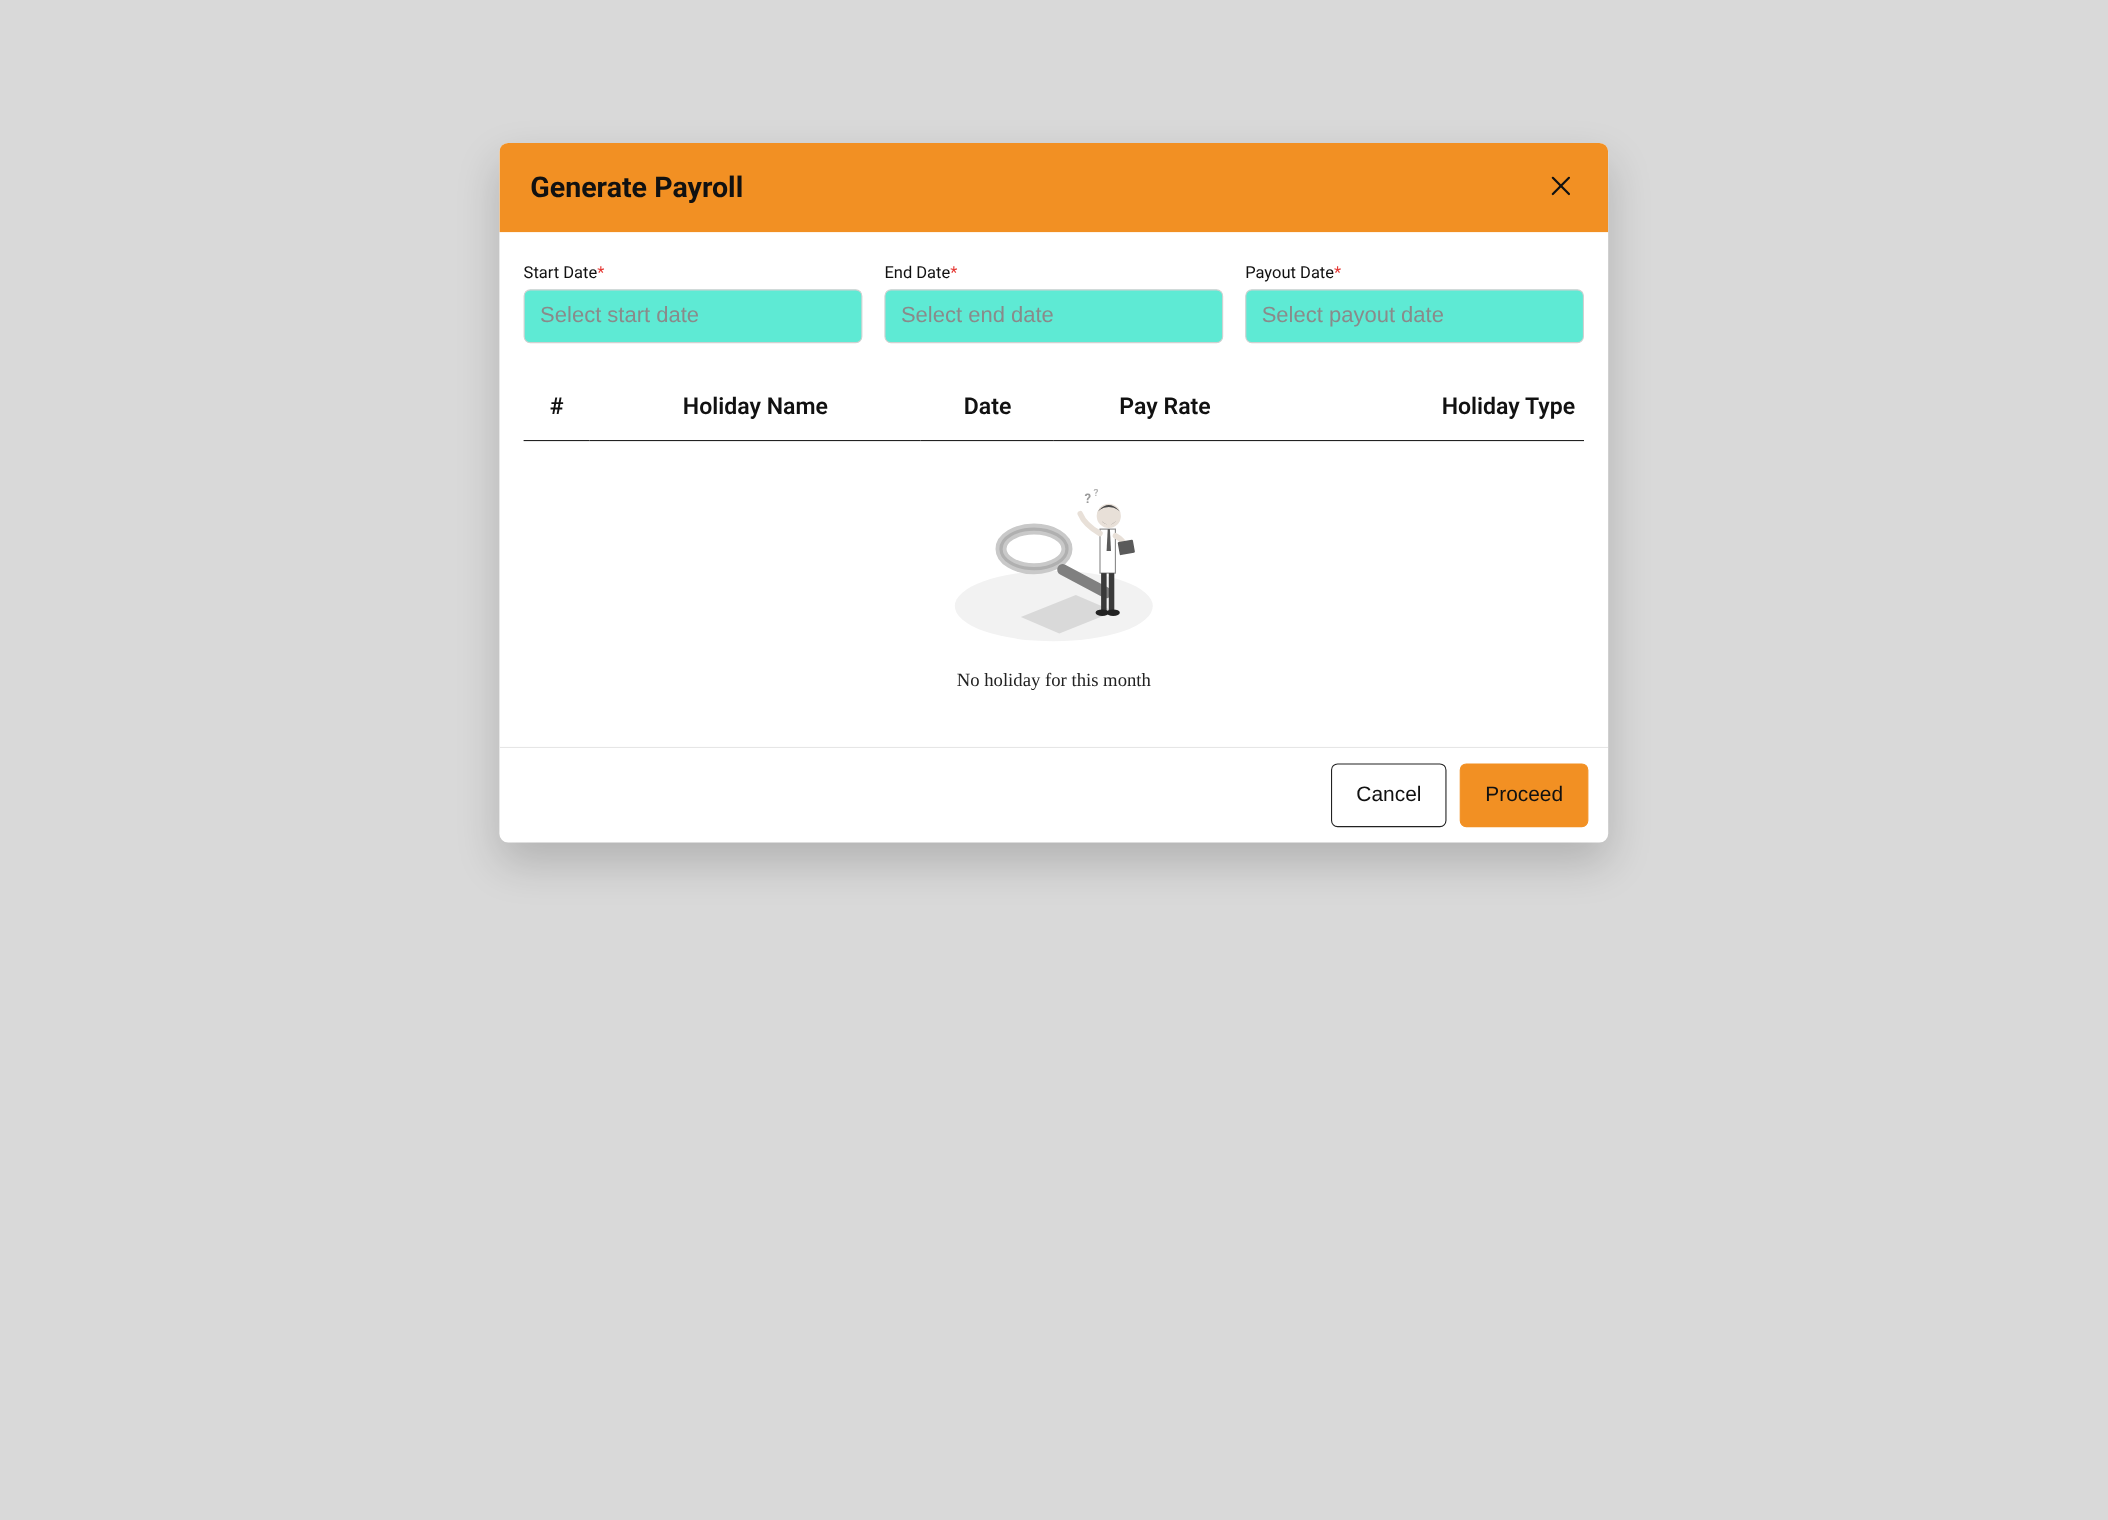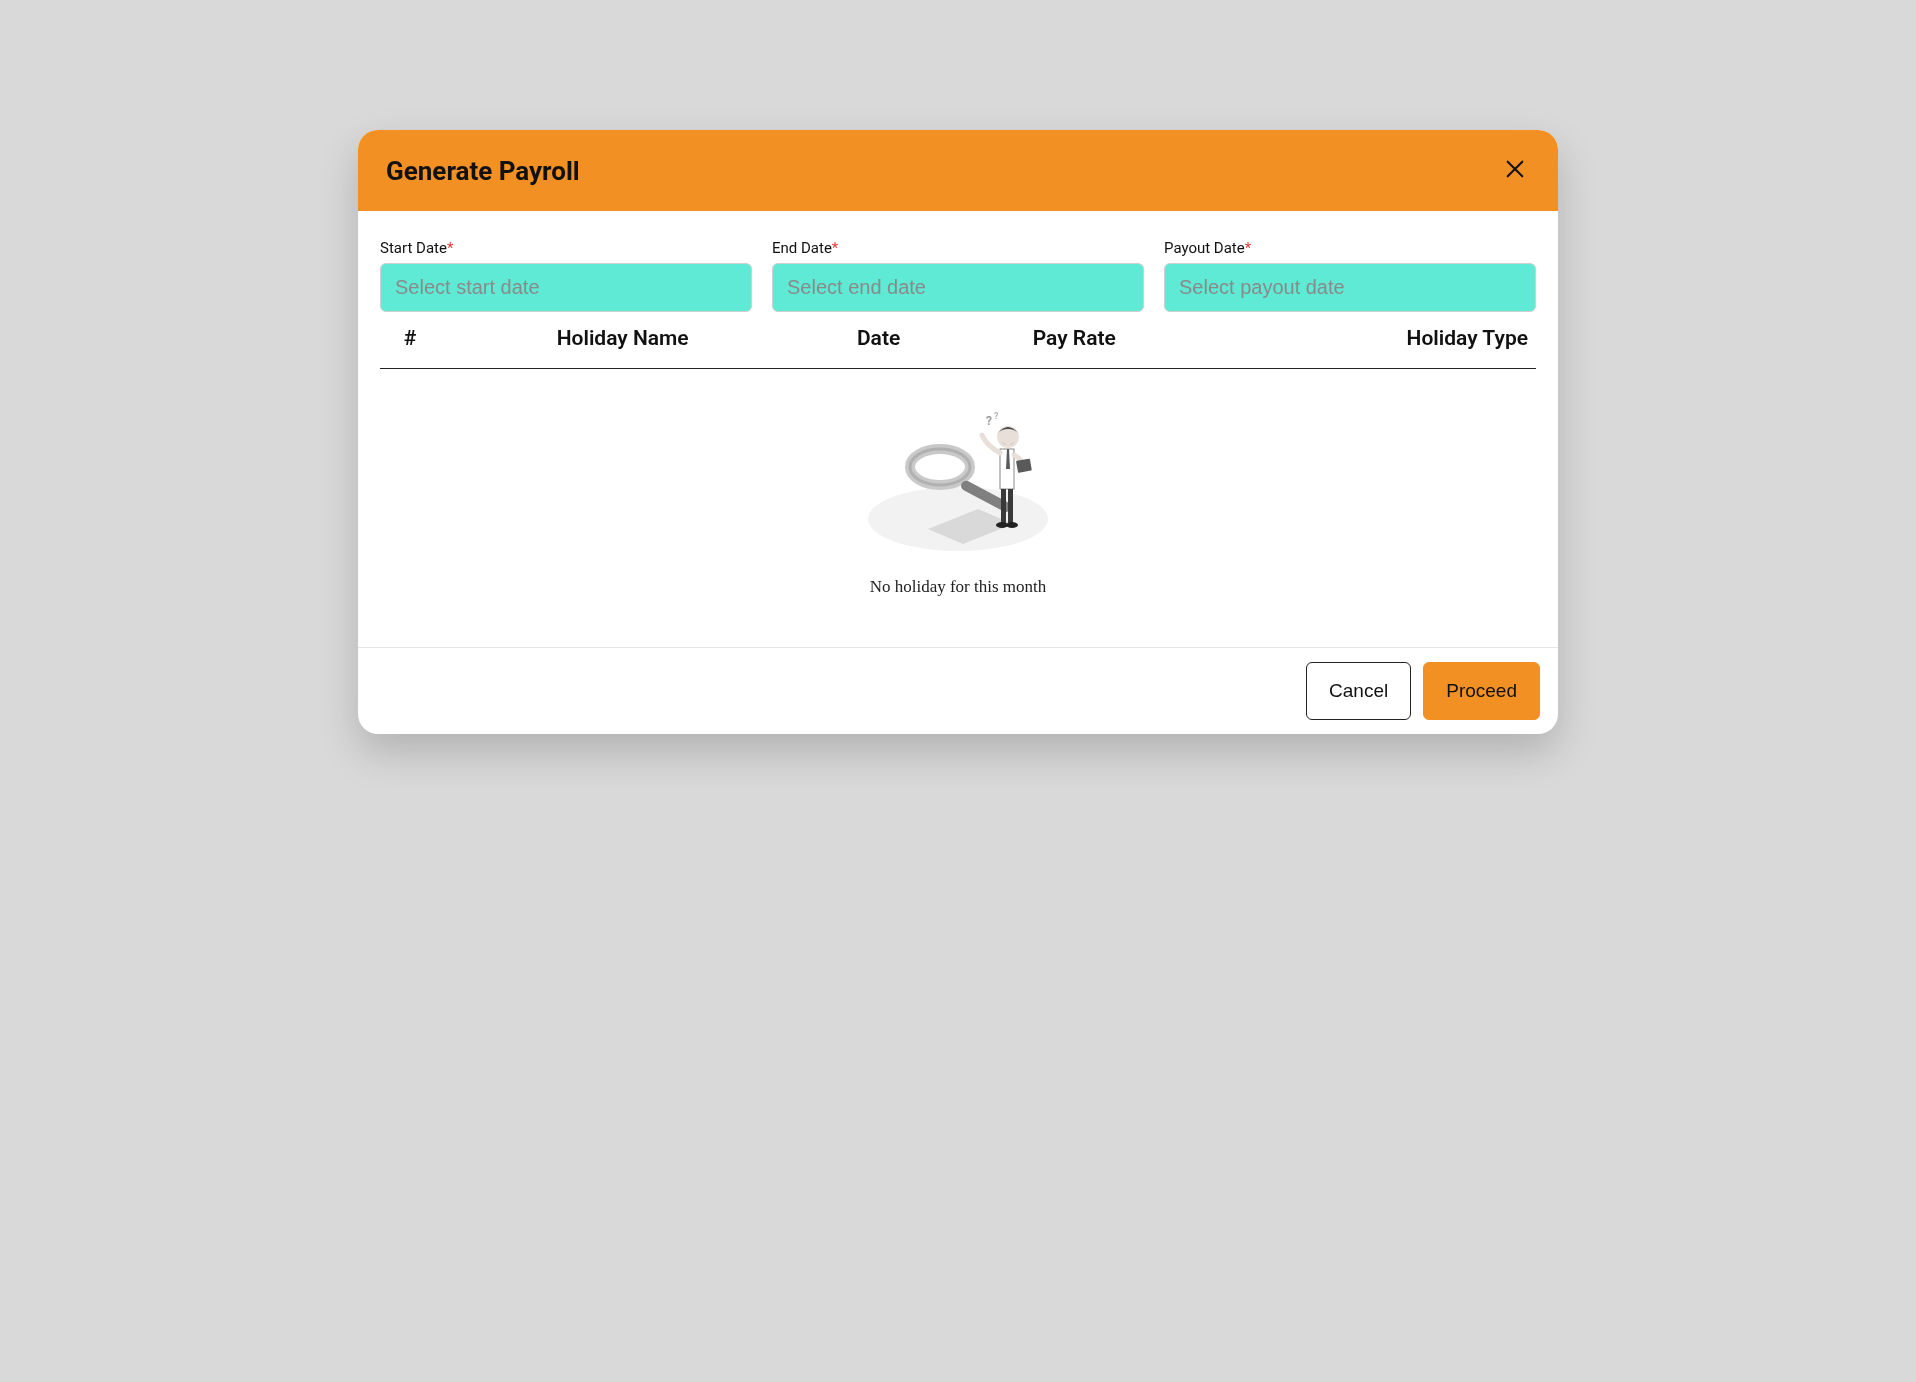--- a/index.html
+++ b/index.html
@@ -6,23 +6,23 @@
   html, body { width: 100%; height: 100%; }
   body {
     background: #d9d9d9;
     font-family: -apple-system, BlinkMacSystemFont, "Segoe UI", Roboto, "Helvetica Neue", Arial, sans-serif;
     display: flex;
     align-items: flex-start;
     justify-content: center;
     padding-top: 130px;
   }
   .modal {
-    width: 1200px;
+    width: 1008px;
     background: #fff;
-    border-radius: 20px;
+    border-radius: 8px;
     box-shadow: 0 18px 40px rgba(0,0,0,0.18);
     overflow: hidden;
   }
   .modal-header {
     background: #f29023;
     display: flex;
     align-items: center;
     justify-content: space-between;
     padding: 24px 28px;
   }
@@ -37,20 +37,21 @@
     cursor: pointer;
     padding: 4px;
   }
   .close-btn svg { width: 22px; height: 22px; }
   .modal-body {
     padding: 28px 22px 40px 22px;
   }
   .date-row {
     display: flex;
     gap: 20px;
+    margin-bottom: 32px;
   }
   .date-field { flex: 1; }
   .field-label {
     font-size: 15px;
     color: #111;
     margin-bottom: 6px;
     display: block;
   }
   .req { color: #e53935; }
   .date-input {

